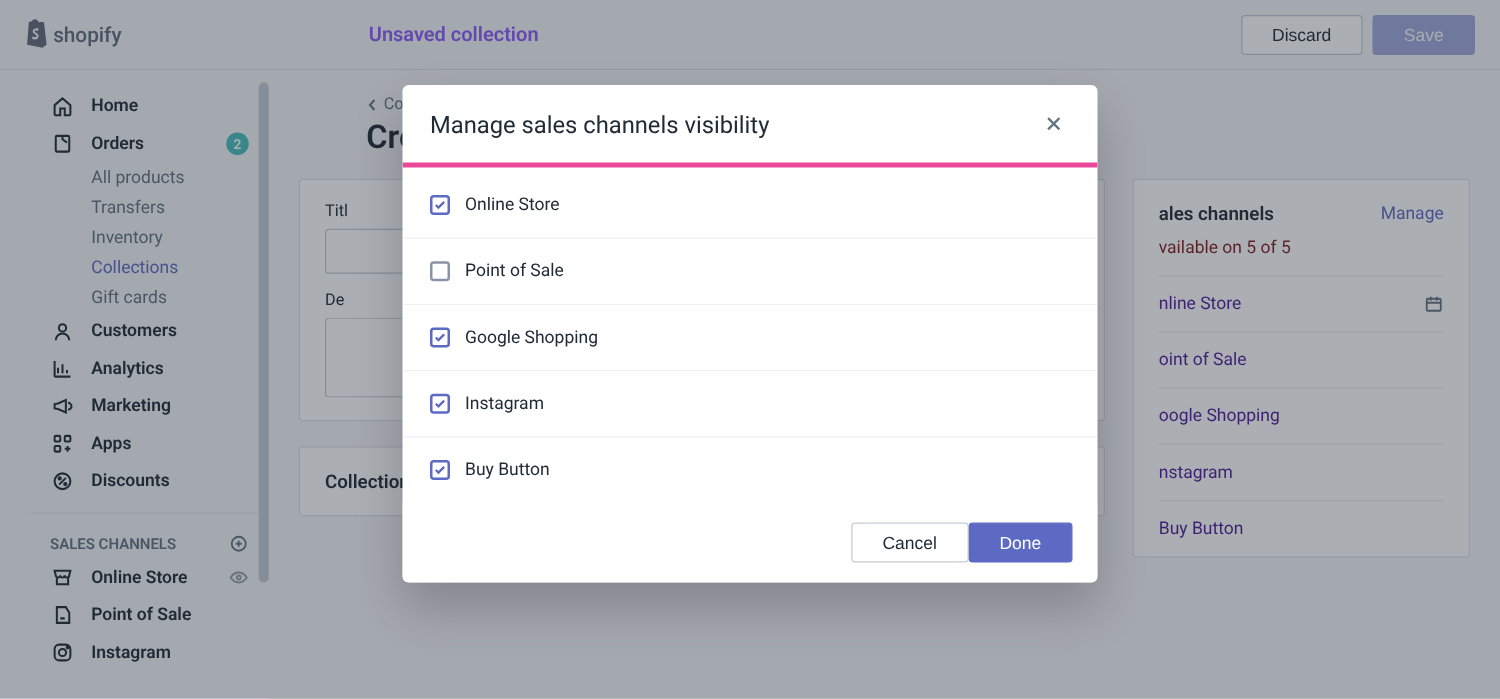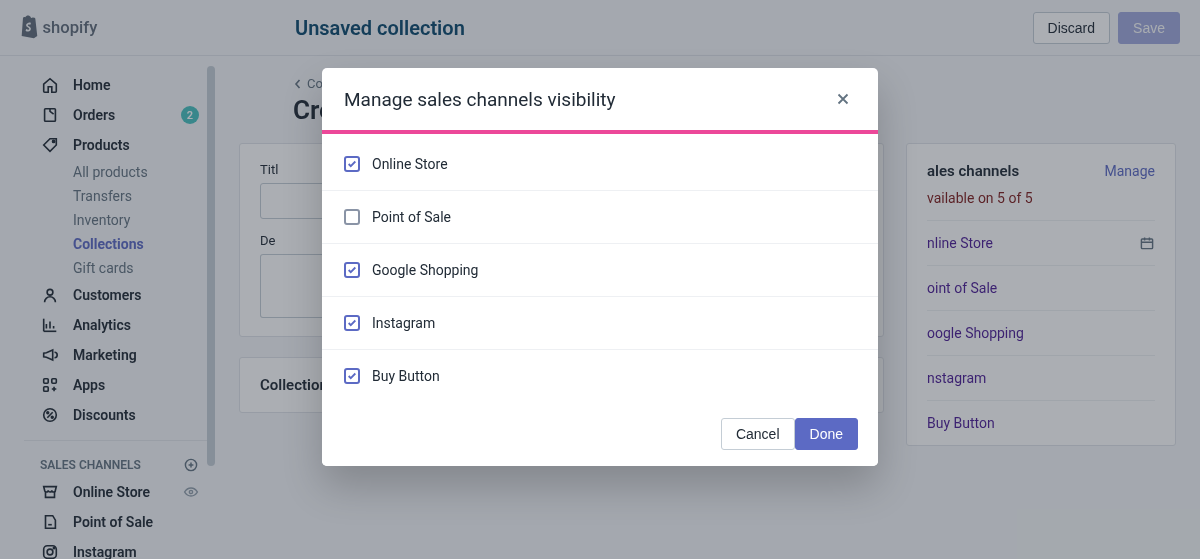--- a/index.html
+++ b/index.html
@@ -28,26 +28,26 @@
     align-items: center;
   }
   .topbar-logo svg { width: 105px; height: auto; }
   .topbar-main {
     flex: 1;
     display: flex;
     align-items: center;
     justify-content: space-between;
     padding: 0 20px 0 80px;
   }
-  .topbar-title { font-weight: 600; color: #0c4a6e; font-size: 20px; }
+  .topbar-title { font-weight: 600; color: #8b5cf6; font-size: 16px; }
   .topbar-actions { display: flex; gap: 8px; }
   .btn {
     border: 1px solid #c4cdd5;
     background: #fff;
-    padding: 7px 14px;
+    padding: 7px 24px;
     border-radius: 3px;
     font-size: 14px;
     color: #212b36;
     cursor: pointer;
   }
   .btn-primary {
     background: #5c6ac4;
     border-color: #5c6ac4;
     color: #ffffff;
   }
@@ -108,21 +108,21 @@
     justify-content: center;
     color:#637381;
   }
   .nav-item.bold .icon { color:#212b36; }
   .nav-sub {
     padding: 4px 0 4px 49px;
     font-size: 14px;
     color: #637381;
     cursor: pointer;
   }
-  .nav-sub.active { color: #5c6ac4; font-weight: 700; }
+  .nav-sub.active { color: #5c6ac4; font-weight: 400; }
   .badge {
     margin-left: auto;
     background: #47c1bf;
     color: #fff;
     font-size: 11px;
     border-radius: 10px;
     min-width: 18px;
     height: 18px;
     display: inline-flex;
     align-items: center;
@@ -296,29 +296,20 @@
     </div>
     <div class="nav-item bold">
       <span class="icon">
         <svg width="18" height="18" viewBox="0 0 20 20" fill="none" stroke="currentColor" stroke-width="1.8">
             <rect x="4" y="3" width="12" height="14" rx="1"></rect>
             <path d="M10 3v3l4 3"></path>
           </svg>
       </span>
       <span>Orders</span>
       <span class="badge">2</span>
-    </div>
-    <div class="nav-item bold">
-      <span class="icon">
-        <svg width="18" height="18" viewBox="0 0 20 20" fill="none" stroke="currentColor" stroke-width="1.8">
-            <path d="M3 10l7-7h7v7l-7 7-7-7z"></path>
-            <circle cx="14" cy="6" r="1.2" fill="currentColor"></circle>
-          </svg>
-      </span>
-      <span>Products</span>
     </div>
     <div class="nav-sub">All products</div>
     <div class="nav-sub">Transfers</div>
     <div class="nav-sub">Inventory</div>
     <div class="nav-sub active">Collections</div>
     <div class="nav-sub">Gift cards</div>
 
     <div class="nav-item bold">
       <span class="icon">
         <svg width="18" height="18" viewBox="0 0 20 20" fill="none" stroke="currentColor" stroke-width="1.8">

